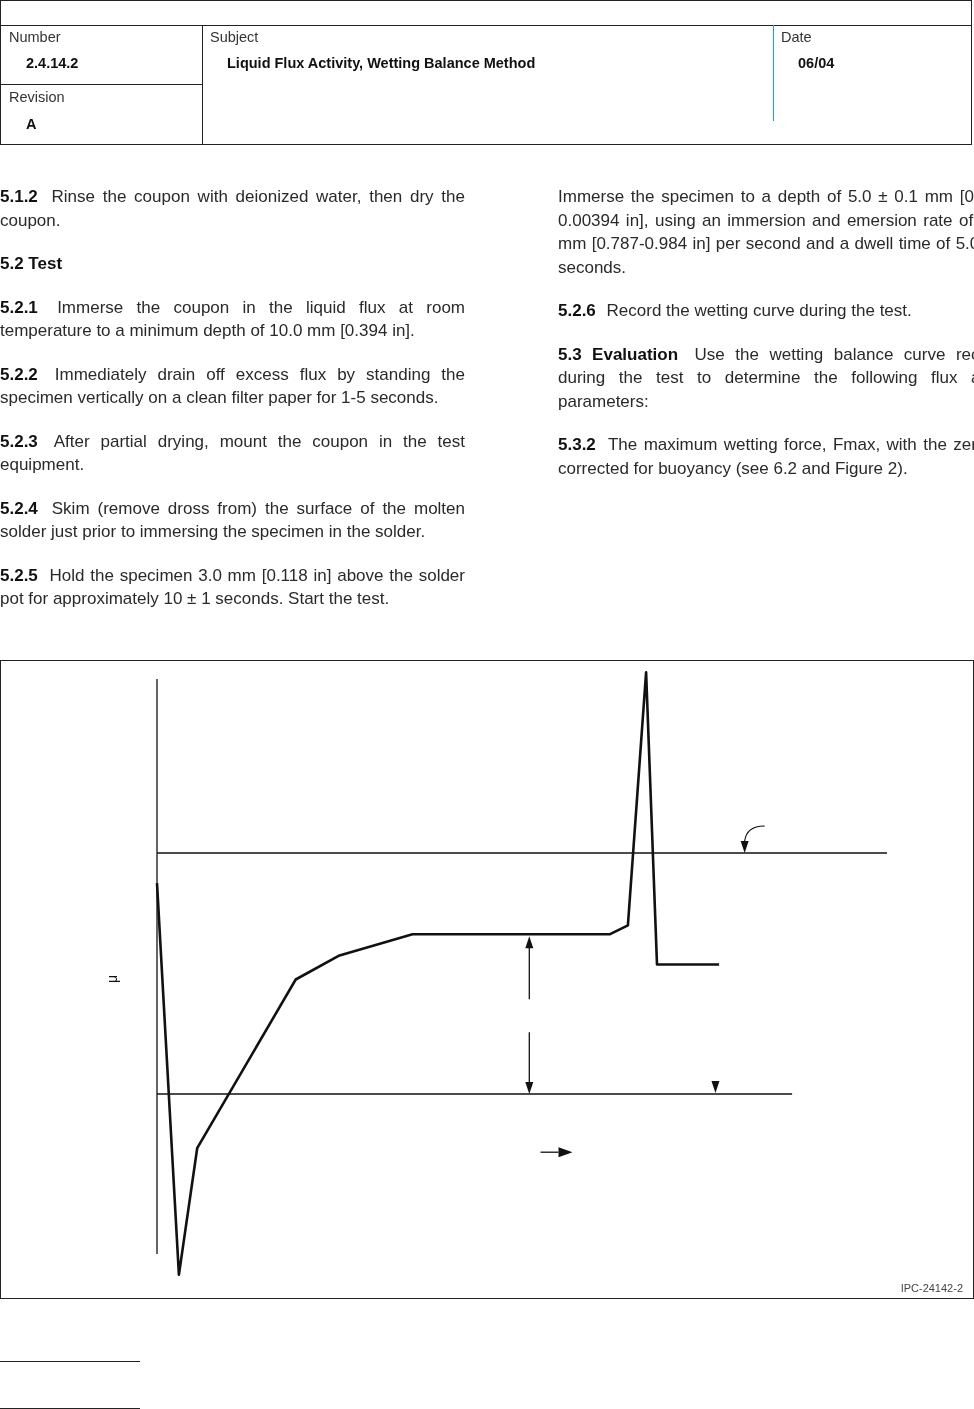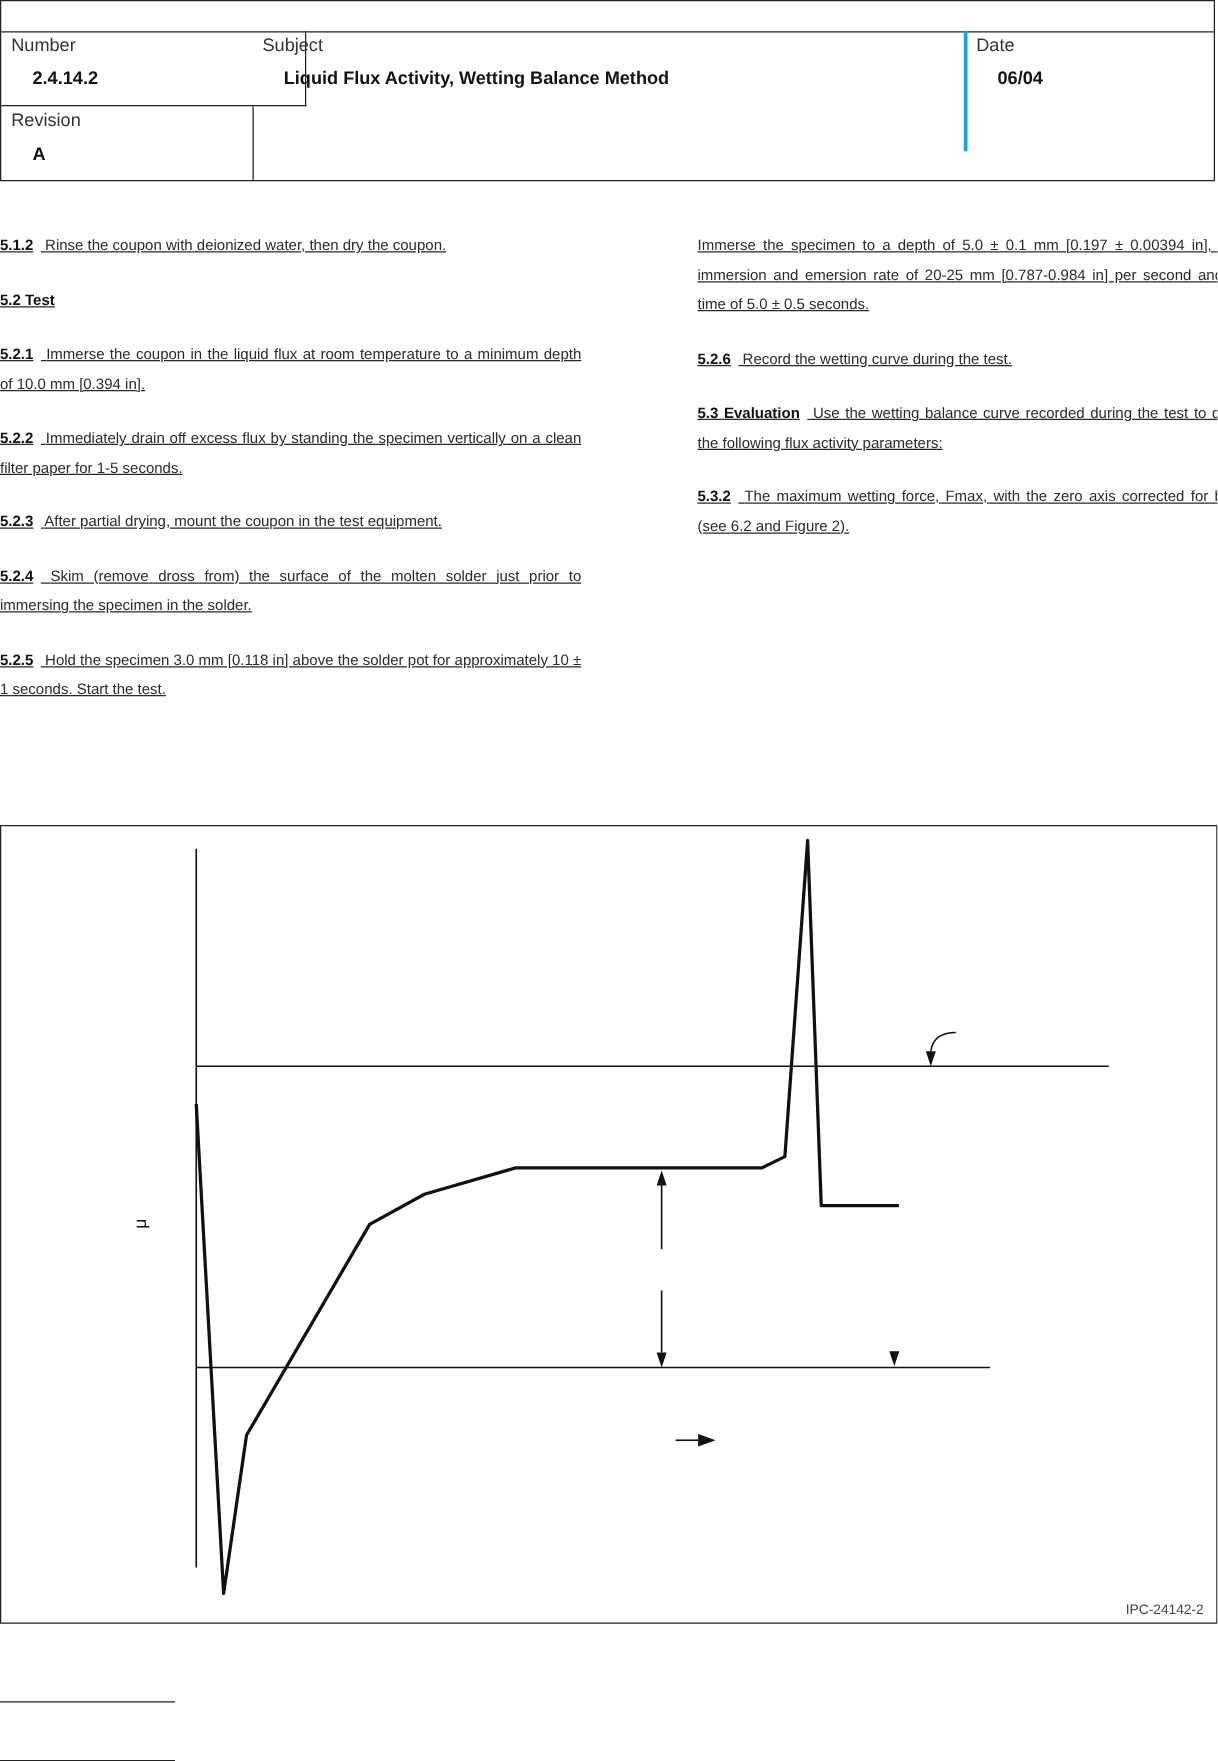--- a/index.html
+++ b/index.html
@@ -5,35 +5,35 @@
   html, body { margin: 0; padding: 0; background: #ffffff; }
   body { width: 974px; height: 1409px; position: relative; overflow: hidden;
          font-family: "Liberation Sans", sans-serif; color: #1a1a1a; }
 
   
   .hdr { position: absolute; left: 0; top: 0; width: 972px; height: 145px;
          border: 1px solid #222; box-sizing: border-box; }
   .hdr-topbar { position: absolute; left: 0; top: 0; right: 0; height: 24px;
                 border-bottom: 1px solid #222; }
   .cell { position: absolute; box-sizing: border-box; }
-  .cell-number { left: 0; top: 24px; width: 244px; height: 60px; border-right: 1px solid #222; border-bottom: 1px solid #222; }
+  .cell-number { left: 0; top: 24px; width: 202px; height: 60px; border-right: 1px solid #222; border-bottom: 1px solid #222; }
   .cell-revision { left: 0; top: 84px; width: 202px; height: 60px; border-right: 1px solid #222; }
-  .cell-subject { left: 202px; top: 24px; width: 571px; height: 96px; border-right: 3px solid #0ea5e9; }
+  .cell-subject { left: 202px; top: 24px; width: 571px; height: 96px; border-right: 1px solid #0ea5e9; }
   .cell-date { left: 773px; top: 24px; width: 198px; height: 120px; }
   .lbl { position: absolute; left: 8px; top: 4px; font-size: 14.5px; color: #333; }
   .val { position: absolute; left: 25px; top: 30px; font-size: 14.5px; font-weight: bold; color: #111; }
   .cell-revision .val { top: 31px; }
   .cell-subject .lbl { left: 7px; }
   .cell-subject .val { left: 24px; text-align: center; }
   .cell-date .lbl { left: 7px; }
   .cell-date .val { left: 24px; }
 
   
-  .col { position: absolute; top: 185px; width: 465px; font-size: 12px; line-height: 23.5px;
-         text-align: justify; color: #2a2a2a; text-decoration: underline; }
+  .col { position: absolute; top: 185px; width: 465px; font-size: 17px; line-height: 23.5px;
+         text-align: justify; color: #2a2a2a; }
   .col-left { left: 0; }
   .col-right { left: 510px; top: 185px; margin-left: 48px; }
   .para { margin: 0 0 20px 0; }
   .para b { color: #111; margin-right: 6px; }
   .heading { font-weight: bold; color: #111; margin: 0 0 20px 0; }
 
   
   .figure { position: absolute; left: 0; top: 660px; width: 974px; height: 639px;
             border: 1px solid #222; box-sizing: border-box; }
   .figure svg { position: absolute; left: 0; top: 0; }

